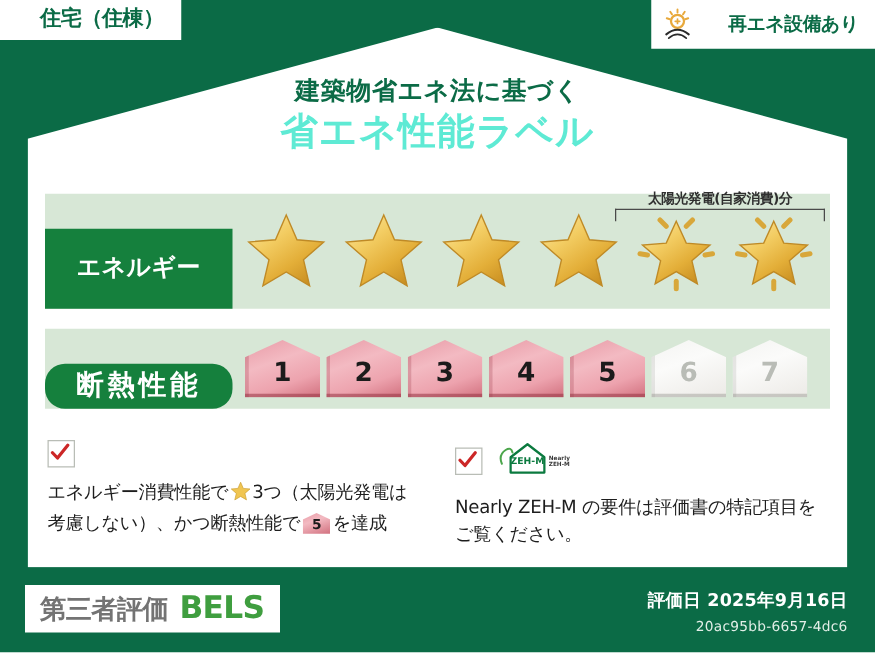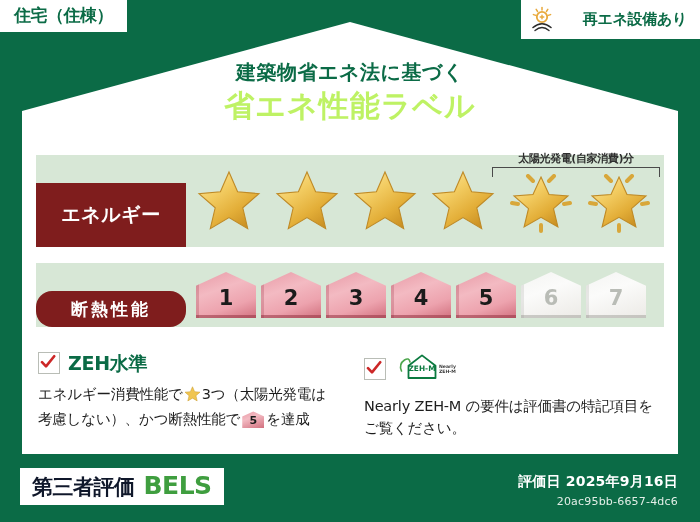--- a/index.html
+++ b/index.html
@@ -27,21 +27,21 @@
     background: #ffffff;
     clip-path: polygon(0% 20.6%, 50% 0%, 100% 20.6%, 100% 100%, 0% 100%);
   }
 
   
   .badge-tl {
     position: absolute;
     left: 0;
     top: 0;
     background: #ffffff;
-    padding: 7px 14px 8px 14px;
+    padding: 7px 14px 8px 32px;
     z-index: 7;
   }
   .badge-tl .txt {
     font-size: 17px;
     font-weight: 700;
     color: #0b6b46;
     letter-spacing: -0.5px;
     line-height: 1;
     white-space: nowrap;
   }
@@ -79,55 +79,55 @@
     font-size: 20px;
     font-weight: 700;
     color: #0b6b46;
     letter-spacing: 0.5px;
     line-height: 1;
     margin-bottom: 9px;
   }
   .title-main {
     font-size: 30px;
     font-weight: 700;
-    color: #bef264;
+    color: #5eead4;
     letter-spacing: 1px;
     line-height: 1;
   }
 
   
   .panel {
     position: absolute;
     left: 36px;
     width: 628px;
     background: #d7e7d6;
     z-index: 5;
     display: flex;
     align-items: stretch;
   }
   #panel-energy { top: 155px; height: 92px; }
   #panel-insul  { top: 263px; height: 64px; }
 
   .panel-label {
-    background: #7f1d1d;
+    background: #15803d;
     color: #ffffff;
     width: 150px;
     flex: 0 0 150px;
     display: flex;
     flex-direction: column;
     align-items: center;
     justify-content: center;
     font-weight: 700;
     letter-spacing: 0.5px;
     line-height: 1.22;
     font-size: 19px;
     text-align: center;
     margin-top: 28px;
   }
-  #panel-insul .panel-label { font-size: 17px; letter-spacing: 3px; border-radius: 16px; }
+  #panel-insul .panel-label { font-size: 22px; letter-spacing: 3px; border-radius: 16px; }
 
   .panel-body {
     flex: 1 1 auto;
     position: relative;
     display: flex;
     align-items: center;
   }
 
   
   .stars-row {
@@ -293,21 +293,21 @@
     top: 8px;
     background: #ffffff;
     padding: 5px 12px 6px 12px;
     display: flex;
     align-items: baseline;
     gap: 9px;
   }
   .bels-jp {
     font-size: 21px;
     font-weight: 700;
-    color: #0f172a;
+    color: #737373;
     letter-spacing: -0.5px;
     line-height: 1;
     font-family: Liberation Mono, monospace;
   }
   .bels-en {
     font-size: 25px;
     font-weight: 700;
     color: #3f9e3f;
     letter-spacing: -0.5px;
     line-height: 1;
@@ -483,21 +483,20 @@
     </div>
   </div>
 
   <div class="feat" id="feat-left">
     <div class="feat-head">
       <span class="check-box">
         <svg width="16" height="16" viewBox="0 0 16 16">
           <path d="M2 8.2 L6 12.4 L14.2 2.2" fill="none" stroke="#cc2727" stroke-width="2.6" stroke-linecap="round" stroke-linejoin="round"></path>
         </svg>
       </span>
-      <span class="feat-title">ZEH水準</span>
     </div>
     <div class="feat-desc">
       <span>エネルギー消費性能で</span><span class="inline-star"><svg width="17" height="16" viewBox="0 0 66 64">
             <polygon points="33,3 41.6,22.8 63,24.6 46.8,38.8 51.7,59.6 33,48.6 14.3,59.6 19.2,38.8 3,24.6 24.4,22.8" fill="#f0c551" stroke="#c99a2b" stroke-width="2"></polygon>
           </svg></span><span>3つ（太陽光発電</span><span>は考慮しない）、かつ断熱性能で</span><span class="inline-grade"><span class="shape"></span><span class="num">5</span></span><span>を達成</span>
     </div>
   </div>
 
   <div class="feat" id="feat-right">
     <div class="feat-head">

